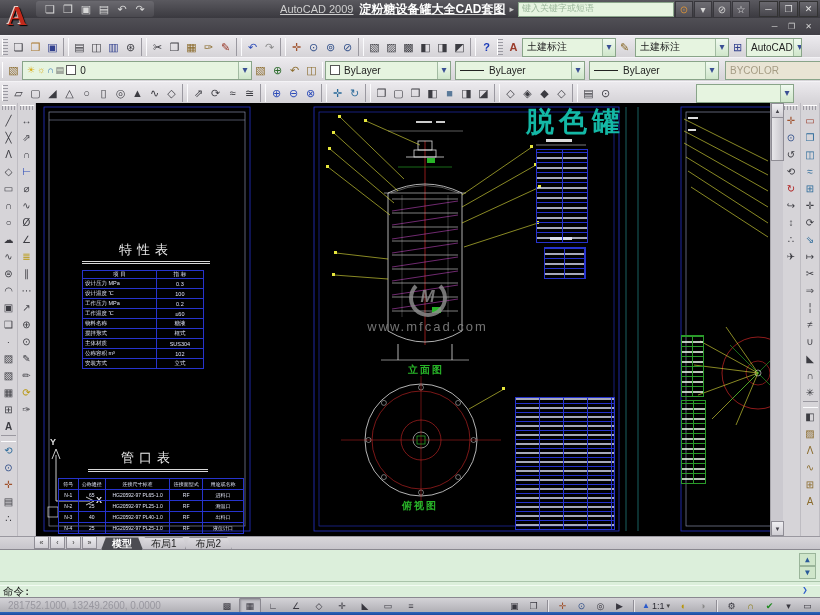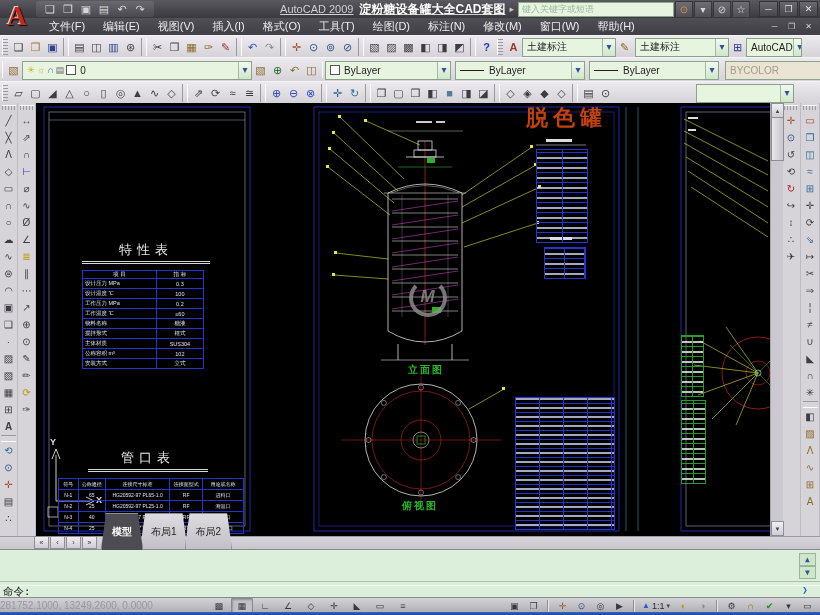--- a/index.html
+++ b/index.html
@@ -12,21 +12,21 @@
   .acad-logo{position:absolute;left:2px;top:0;width:30px;height:34px;z-index:20;
     font-family:"Liberation Serif",serif;font-size:27px;font-weight:bold;color:#c22a1c;
     text-shadow:1px 1px 1px #000, -1px -1px 0 #e8d0c8;line-height:32px;text-align:center;}
   .qa{display:flex;align-items:center;margin-left:36px;gap:2px;background:linear-gradient(#6a696f,#4a494f);
     border-radius:3px;padding:0 6px;height:16px;}
   .qa .tbtn{width:16px;height:14px;color:#d8d8d8;font-size:11px;}
   .title-text{margin-left:auto;font-size:11px;color:#cfcfcf;white-space:nowrap;text-decoration:underline;}
   .title-text .doc{color:#fff;font-weight:bold;margin-left:6px;font-size:12px;}
   .title-arrow{color:#c8c8c8;font-size:9px;margin:0 4px;}
   .search{width:148px;height:13px;background:#e6f4e0;border:1px solid #8ba68b;font-size:9px;
-    color:#333;padding:0 3px;font-family:Liberation Serif, serif;}
+    color:#333;padding:0 3px;font-family:Liberation Mono, monospace;}
   .search::placeholder{color:#9cb89c;}
   .sicon{width:16px;height:15px;display:flex;align-items:center;justify-content:center;
     font-size:10px;color:#d8d8d8;background:linear-gradient(#6e6d73,#514f56);border:1px solid #38373c;margin-left:1px;}
   .winbtns{display:flex;margin-left:8px;margin-right:2px;}
   .winbtns .wb{width:17px;height:14px;display:flex;align-items:center;justify-content:center;
     color:#e4e4e4;font-size:9px;background:linear-gradient(#6a696f,#47464c);border:1px solid #333;margin-left:1px;}
 
   
   .menubar{position:absolute;left:0;top:18px;width:820px;height:17px;
     background:linear-gradient(#504f55,#413f46);display:flex;align-items:center;}
@@ -64,21 +64,21 @@
   .sp-right{left:782px;width:38px;height:460px;}
   .vcol{width:18px;display:flex;flex-direction:column;align-items:center;border-right:1px solid #bebcc2;}
   .vcol .hgrip{width:14px;height:4px;margin:2px 0;
     background:repeating-linear-gradient(90deg,#9b9aa2 0 1px,transparent 1px 3px);border-top:1px solid #fff;}
   .vcol .tbtn{width:17px;height:17px;font-size:10px;}
   .vcol .tbtn[data-name="divider"]{height:5px;border:none;border-top:1px solid #9a98a0;border-bottom:1px solid #fbfbfd;width:15px;}
 
   
   .canvas{position:absolute;left:36px;top:103px;width:734px;height:433px;background:#000;overflow:hidden;}
   .canvas svg{position:absolute;left:0;top:0;}
-  .sheet-title{position:absolute;left:490px;top:0px;font-size:22px;font-weight:bold;color:#c2410c;letter-spacing:5px;white-space:nowrap;}
+  .sheet-title{position:absolute;left:490px;top:0px;font-size:28px;font-weight:bold;color:#14b8a6;letter-spacing:5px;white-space:nowrap;}
   .view-label{position:absolute;color:#28b428;font-size:10px;font-weight:bold;letter-spacing:2px;white-space:nowrap;}
   .lbl-front{left:372px;top:260px;}
   .lbl-top{left:366px;top:396px;}
   .ucs-label{position:absolute;color:#e0e0e0;font-size:9px;font-weight:bold;}
 
   .wm{position:absolute;left:284px;top:176px;width:215px;text-align:center;opacity:.82;}
   .wm-row{display:flex;align-items:center;justify-content:center;gap:6px;}
   .wm-logo{width:30px;height:30px;border:4px solid #8f8f8f;border-radius:50%;border-top-color:transparent;
     color:#8f8f8f;font-weight:bold;font-size:17px;line-height:28px;font-style:italic;}
   .wm-name{font-size:29px;font-weight:bold;color:#909090;letter-spacing:6px;white-space:nowrap;}
@@ -112,40 +112,40 @@
   .vscroll .sb{position:absolute;left:0;width:11px;height:13px;background:linear-gradient(#f0eff2,#cfcdd3);
     border:1px solid #8f8d95;font-size:6px;color:#44434b;display:flex;align-items:center;justify-content:center;}
   .vscroll .thumb{position:absolute;left:0;top:14px;width:11px;height:42px;background:linear-gradient(90deg,#e8e7ea,#c8c6cc);border:1px solid #8f8d95;}
 
   
   .tabsrow{position:absolute;left:0;top:536px;width:820px;height:13px;background:linear-gradient(#d8d6da,#c6c4ca);
     border-top:1px solid #9a98a0;display:flex;align-items:flex-end;}
   .tabnav{display:flex;margin-left:34px;margin-bottom:1px;}
   .tabnav .tn{width:13px;height:11px;background:linear-gradient(#efeef1,#cfcdd3);border:1px solid #8f8d95;
     font-size:7px;color:#333;display:flex;align-items:center;justify-content:center;margin-right:1px;}
-  .tab{height:12px;padding:12px 10px;font-size:10px;color:#222;background:linear-gradient(#dddbdf,#c2c0c6);
+  .tab{height:12px;padding:0 10px;font-size:10px;color:#222;background:linear-gradient(#dddbdf,#c2c0c6);
     border:1px solid #8f8d95;border-bottom:none;display:flex;align-items:center;
     clip-path:polygon(5px 0,calc(100% - 5px) 0,100% 100%,0 100%);margin-left:-3px;}
   .tab.active{background:#4c4c52;color:#fff;font-weight:bold;z-index:2;}
 
   
   .cmd{position:absolute;left:0;top:549px;width:820px;height:48px;background:#dcefdb;border-top:1px solid #8a8890;
     font-family:"DejaVu Sans Mono",monospace;font-size:10.5px;color:#101010;}
   .cmd-hist{position:absolute;left:3px;top:2px;right:20px;height:27px;line-height:13px;overflow:hidden;white-space:pre;}
   .cmd-split{position:absolute;left:0;right:0;top:31px;height:3px;border-top:1px solid #a9c3a9;border-bottom:1px solid #f2fbf2;}
   .cmd-prompt{position:absolute;left:3px;top:35px;white-space:pre;}
   .cmd-sb{position:absolute;right:4px;width:15px;height:11px;background:#cfe6ca;border:1px solid #9ab59a;
     color:#2a5a9a;font-size:8px;display:flex;align-items:center;justify-content:center;}
   .cmd-expand{position:absolute;right:6px;top:34px;width:18px;height:11px;color:#2a5acc;font-size:9px;
     display:flex;align-items:center;justify-content:center;font-weight:bold;}
 
   
   .statusbar{position:absolute;left:0;top:597px;width:820px;height:15px;
     background:linear-gradient(#d4d3d7,#aeadb3);border-top:1px solid #8a8890;display:flex;align-items:center;}
-  .coords{width:208px;font-size:10px;color:#98979f;white-space:nowrap;overflow:hidden;}
+  .coords{width:208px;font-size:10px;color:#98979f;padding-left:8px;white-space:nowrap;overflow:hidden;}
   .stoggles{display:flex;gap:1px;}
   .stgl{width:20px;height:13px;display:flex;align-items:center;justify-content:center;font-size:9px;color:#38373f;
     border:1px solid transparent;border-radius:1px;}
   .stgl.active{background:#c2c1c7;border:1px solid #8a8890;box-shadow:inset 1px 1px 2px #96949c;}
   .sright{margin-left:auto;display:flex;align-items:center;gap:1px;margin-right:3px;}
   .sright .stgl{width:17px;}
   .ssep{width:1px;height:12px;background:#908e96;border-right:1px solid #e8e7ea;margin:0 3px;}
   .ann-scale{display:flex;align-items:center;height:13px;font-size:9px;color:#2a2a32;padding:0 3px;gap:2px;}
   .ann-scale .tri{color:#2a5acc;font-size:8px;}
   .ann-scale .car{font-size:7px;color:#444;}
@@ -200,34 +200,20 @@
         </div>
       </div>
     <div class="winbtns" data-name="window-controls">
       <div class="wb" data-name="minimize-button">─</div>
       <div class="wb" data-name="maximize-button">❐</div>
       <div class="wb" data-name="close-button">✕</div>
     </div>
   </div>
 
   <div class="menubar" data-name="menu-bar">
-    <div class="menu-items">
-
-    <div class="menu-item" data-name="menu-item">文件(F)</div>
-        <div class="menu-item" data-name="menu-item">编辑(E)</div>
-        <div class="menu-item" data-name="menu-item">视图(V)</div>
-        <div class="menu-item" data-name="menu-item">插入(I)</div>
-        <div class="menu-item" data-name="menu-item">格式(O)</div>
-        <div class="menu-item" data-name="menu-item">工具(T)</div>
-        <div class="menu-item" data-name="menu-item">绘图(D)</div>
-        <div class="menu-item" data-name="menu-item">标注(N)</div>
-        <div class="menu-item" data-name="menu-item">修改(M)</div>
-        <div class="menu-item" data-name="menu-item">窗口(W)</div>
-        <div class="menu-item" data-name="menu-item">帮助(H)</div>
-      </div>
     <div class="docbtns" data-name="document-window-controls">
       <div class="wb" data-name="doc-minimize-button">─</div>
       <div class="wb" data-name="doc-restore-button">❐</div>
       <div class="wb" data-name="doc-close-button">✕</div>
     </div>
   </div>
 
   <div class="tbrow tb1" data-name="standard-toolbar">
     <span class="grip" data-name="toolbar-grip"></span>
     <div style="display:flex;align-items:center">
@@ -1033,20 +1019,21 @@
               <td>立式</td>
             </tr>
           </tbody>
       </table>
     </div>
 
     <div class="wm" data-name="watermark">
       <div class="wm-row">
         <div class="wm-logo" data-name="mfcad-logo-icon">M</div>
       </div>
+      <div class="wm-url" data-name="watermark-url">www.mfcad.com</div>
     </div>
   </div>
 
   <div class="vscroll" data-name="canvas-vertical-scrollbar">
     <div class="sb" style="top:0" data-name="scroll-up-button">▲</div>
     <div class="thumb" data-name="scrollbar-thumb"></div>
     <div class="sb" style="bottom:0" data-name="scroll-down-button">▼</div>
   </div>
 
   <div class="tabsrow" data-name="layout-tabs-bar">

